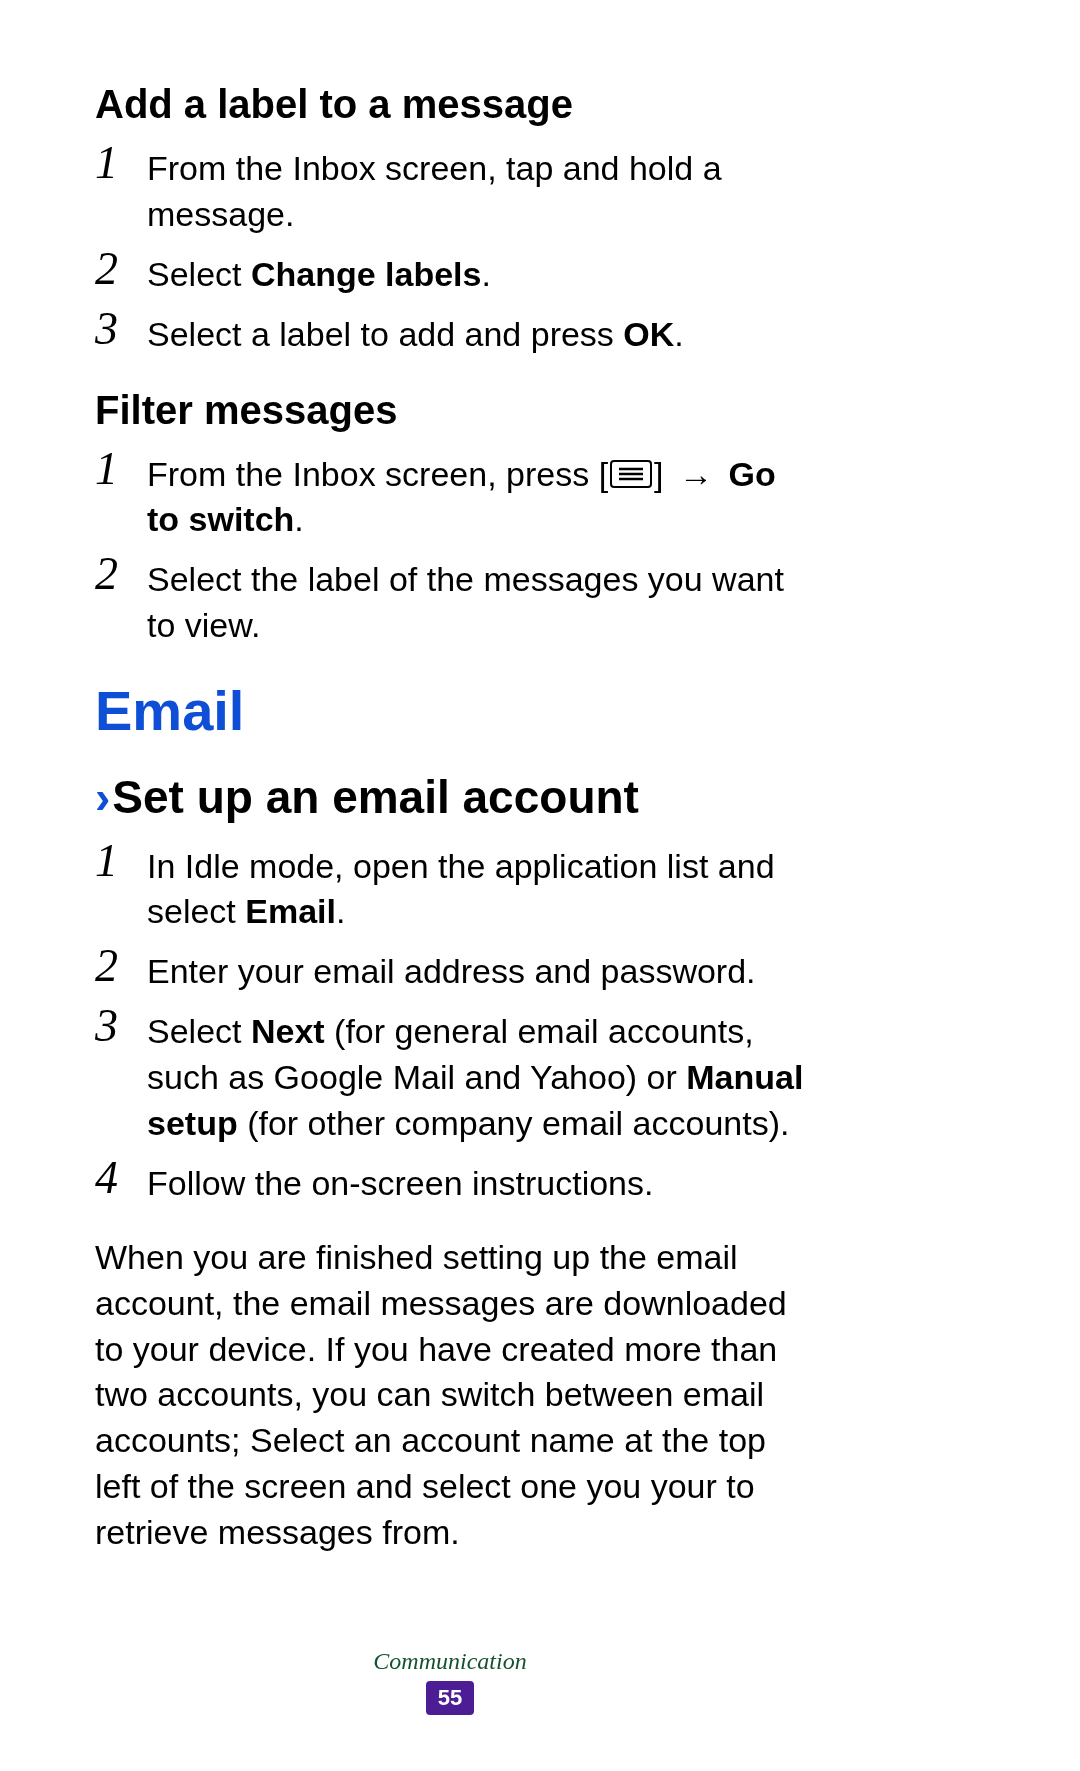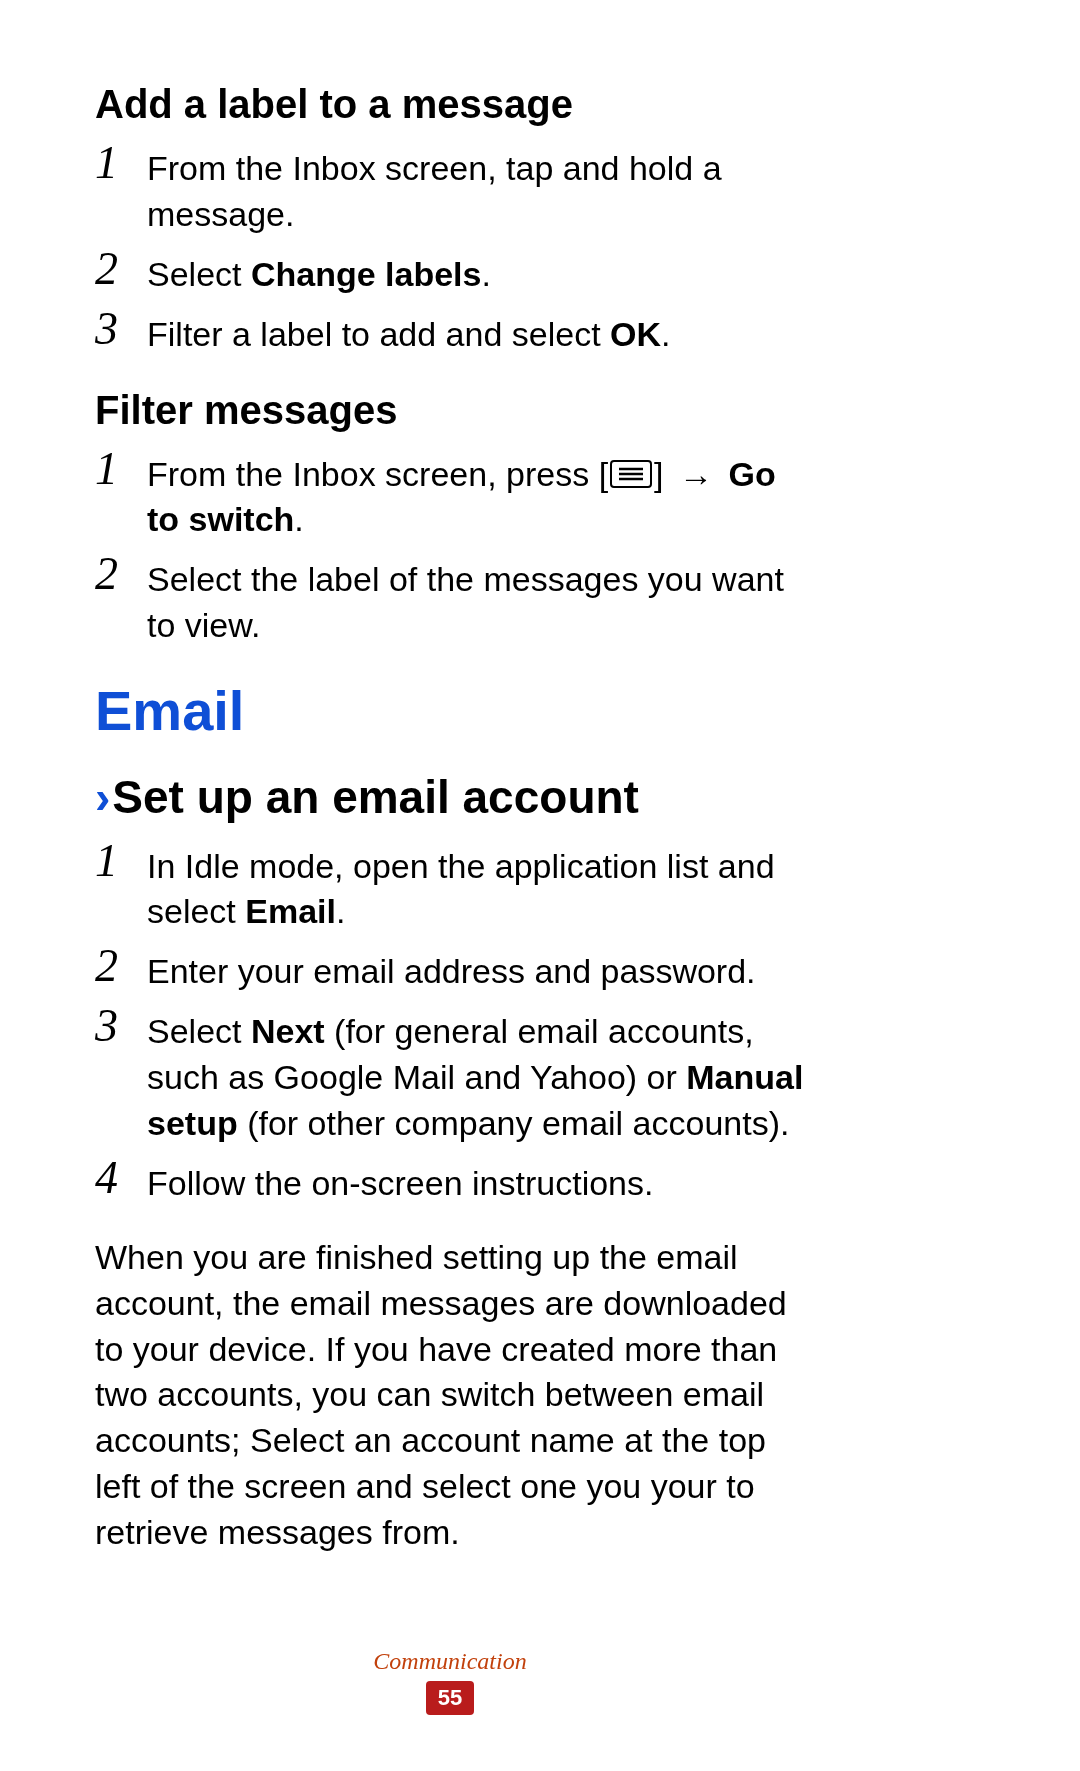--- a/index.html
+++ b/index.html
@@ -89,26 +89,26 @@
     position: absolute;
     left: 0;
     right: 0;
     bottom: 56px;
     text-align: center;
   }
   .footer-label {
     font-family: Georgia, "Times New Roman", serif;
     font-style: italic;
     font-size: 24px;
-    color: #c2410c;
+    color: #14532d;
     margin-bottom: 6px;
   }
   .page-num {
     display: inline-block;
-    background: #b91c1c;
+    background: #4c1d95;
     color: #fff;
     font-size: 22px;
     font-weight: 700;
     padding: 4px 12px;
     border-radius: 4px;
     min-width: 24px;
   }
 </style>
 </head>
 <body>
@@ -123,21 +123,21 @@
     </li>
     <li>
       <span class="num">2</span>
       <span class="li-body">
         <span>Select </span><span class="bold">Change labels</span><span>.</span>
       </span>
     </li>
     <li>
       <span class="num">3</span>
       <span class="li-body">
-        <span>Filter a label to add and select </span><span class="bold">OK</span><span>.</span>
+        <span>Select a label to add and press </span><span class="bold">OK</span><span>.</span>
       </span>
     </li>
   </ul>
 
   <div class="h-sub">Filter messages</div>
   <ul class="ol">
     <li>
       <span class="num">1</span>
       <span class="li-body">
         <span>From the Inbox screen, press [</span><span class="menu-icon">

